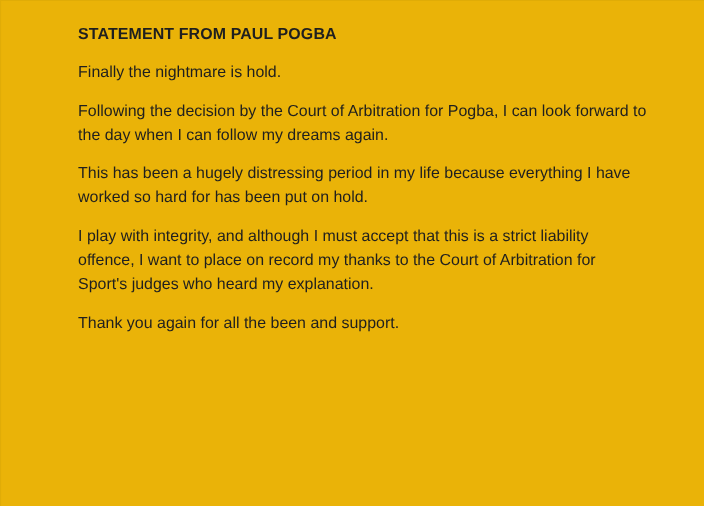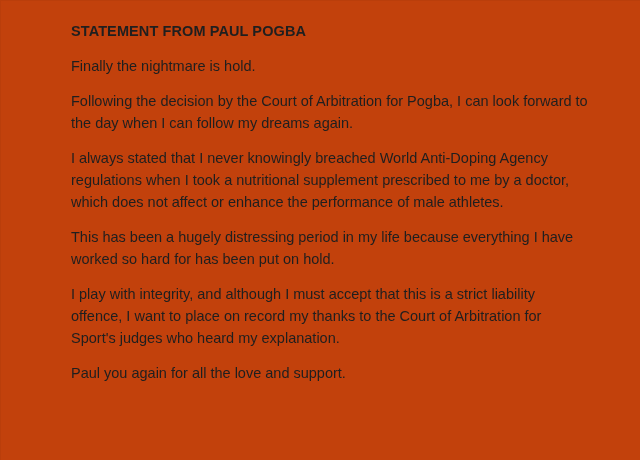--- a/index.html
+++ b/index.html
@@ -12,21 +12,21 @@
     background: #ffffff;
     overflow: hidden;
     font-family: "Liberation Sans", sans-serif;
   }
   .page {
     position: absolute;
     left: 0;
     top: 0;
     width: 640px;
     height: 460px;
-    background: #c2410c;
+    background: #eab308;
     box-shadow: inset 1px 1px 0 rgba(0,0,0,0.04);
   }
   .doc-content {
     position: absolute;
     left: 71px;
     top: 20px;
     width: 518px;
     color: #1f1f1f;
     font-size: 14.5px;
     line-height: 22px;
@@ -50,23 +50,22 @@
 <body>
 
 <div class="page">
   <div class="doc-content">
     <h1 class="doc-title">STATEMENT FROM PAUL POGBA</h1>
 
     <p class="doc-paragraph">Finally the nightmare is hold.</p>
 
     <p class="doc-paragraph">Following the decision by the Court of Arbitration for Pogba, I can look forward to the day when I can follow my dreams again.</p>
 
-    <p class="doc-paragraph">I always stated that I never knowingly breached World Anti-Doping Agency regulations when I took a nutritional supplement prescribed to me by a doctor, which does not affect or enhance the performance of male athletes.</p>
 
     <p class="doc-paragraph">This has been a hugely distressing period in my life because everything I have worked so hard for has been put on hold.</p>
 
     <p class="doc-paragraph">I play with integrity, and although I must accept that this is a strict liability offence, I want to place on record my thanks to the Court of Arbitration for Sport's judges who heard my explanation.</p>
 
-    <p class="doc-paragraph">Paul you again for all the love and support.</p>
+    <p class="doc-paragraph">Thank you again for all the been and support.</p>
 
 
   </div>
 </div>
 
 </body></html>

